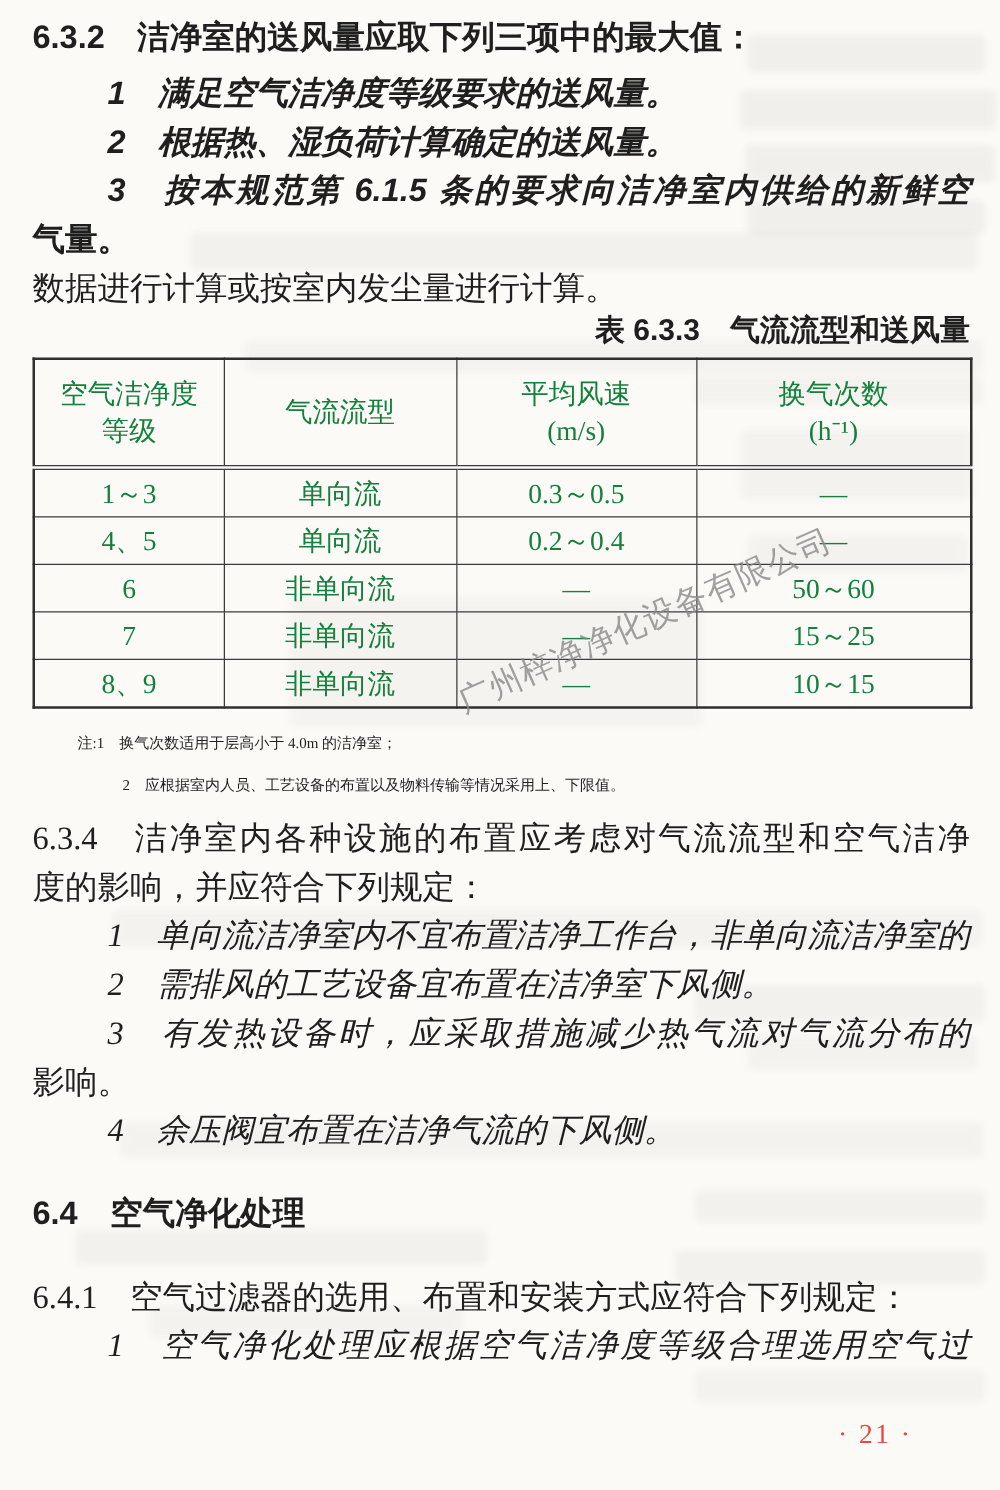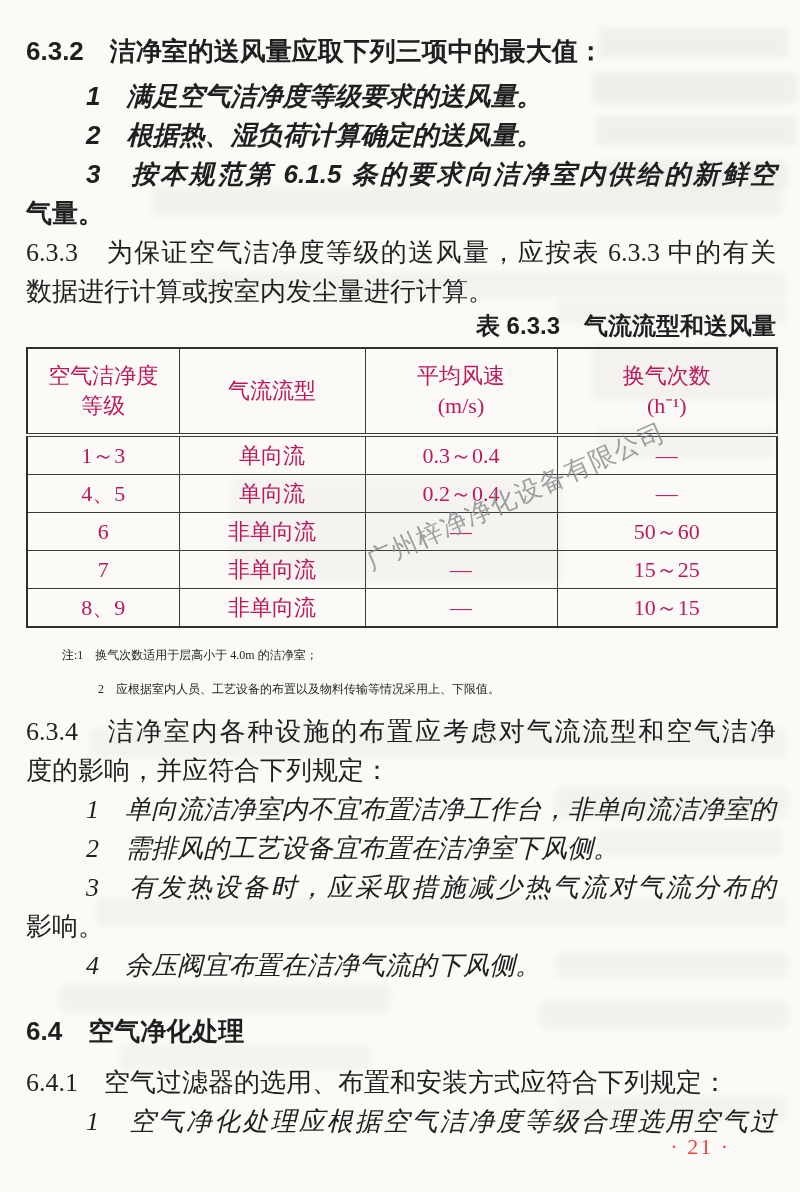--- a/index.html
+++ b/index.html
@@ -15,21 +15,21 @@
   .bleed{
     position:absolute;
     background:#6b6b6b;
     opacity:0.07;
     filter:blur(3px);
     border-radius:5px;
     pointer-events:none;
   }
   .content{
     position:absolute;
-    left:26px;top:32px;
+    left:26px;top:10px;
     width:750px;
   }
   .ln{
     font-size:26px;
     line-height:39px;
     white-space:normal;
   }
   .hei{font-family:"Liberation Sans", sans-serif;font-weight:700;}
   .song{font-family:"Liberation Serif", serif;font-weight:400;}
   .indent{text-indent:60px;font-style:italic;}
@@ -39,21 +39,21 @@
     line-height:30px;
     font-size:24px;
     text-align:right;
   }
   table.t633{
     margin-top:6px;
     width:750px;
     border-collapse:collapse;
     table-layout:fixed;
     font-size:22px;
-    color:#be185d;
+    color:#15803d;
   }
   table.t633 th, table.t633 td{
     border:1px solid #3c3c3c;
     text-align:center;
     vertical-align:middle;
     font-weight:400;
     padding:0;
   }
   table.t633{border:2px solid #2f2f2f;}
   table.t633 thead th{
@@ -65,21 +65,21 @@
   .notes{margin-top:10px;font-size:12px;line-height:34px;}
   .note-1{margin-left:36px;}
   .note-2{margin-left:72px;}
   .sec-heading{
     margin-top:24px;
     line-height:44px;
     font-size:26px;
     text-align:left;
   }
   .mt6{margin-top:6px;}
-  .mt10{margin-top:10px;}
+  .mt10{margin-top:26px;}
   .watermark{
     position:absolute;
     left:368px;top:545px;
     transform:rotate(-24deg);
     transform-origin:0 50%;
     font-size:26px;
     letter-spacing:1px;
     color:#8a8a8a;
     opacity:0.8;
     font-family:"Liberation Serif", serif;
@@ -126,21 +126,20 @@
 
     <div>
       <div class="ln hei">6.3.2　洁净室的送风量应取下列三项中的最大值：</div>
       <div class="ln hei indent mt6">1　满足空气洁净度等级要求的送风量。</div>
       <div class="ln hei indent">2　根据热、湿负荷计算确定的送风量。</div>
       <div class="ln hei indent fill">3　按本规范第 6.1.5 条的要求向洁净室内供给的新鲜空</div>
       <div class="ln hei">气量。</div>
     </div>
 
     <div>
-      <div class="ln song fill">6.3.3　为保证空气洁净度等级的送风量，应按表 6.3.3 中的有关</div>
       <div class="ln song">数据进行计算或按室内发尘量进行计算。</div>
     </div>
 
     <div class="tbl-title hei">表 6.3.3　气流流型和送风量</div>
 
     <table class="t633 song">
       <colgroup>
         <col style="width:152px">
           <col style="width:186px">
           <col style="width:192px">
@@ -162,21 +161,21 @@
           <th>
             <div>换气次数</div>
             <div>(h⁻¹)</div>
           </th>
         </tr>
       </thead>
       <tbody>
         <tr>
           <td>1～3</td>
           <td>单向流</td>
-          <td>0.3～0.4</td>
+          <td>0.3～0.5</td>
           <td>—</td>
         </tr>
         <tr>
           <td>4、5</td>
           <td>单向流</td>
           <td>0.2～0.4</td>
           <td>—</td>
         </tr>
         <tr>
           <td>6</td>

